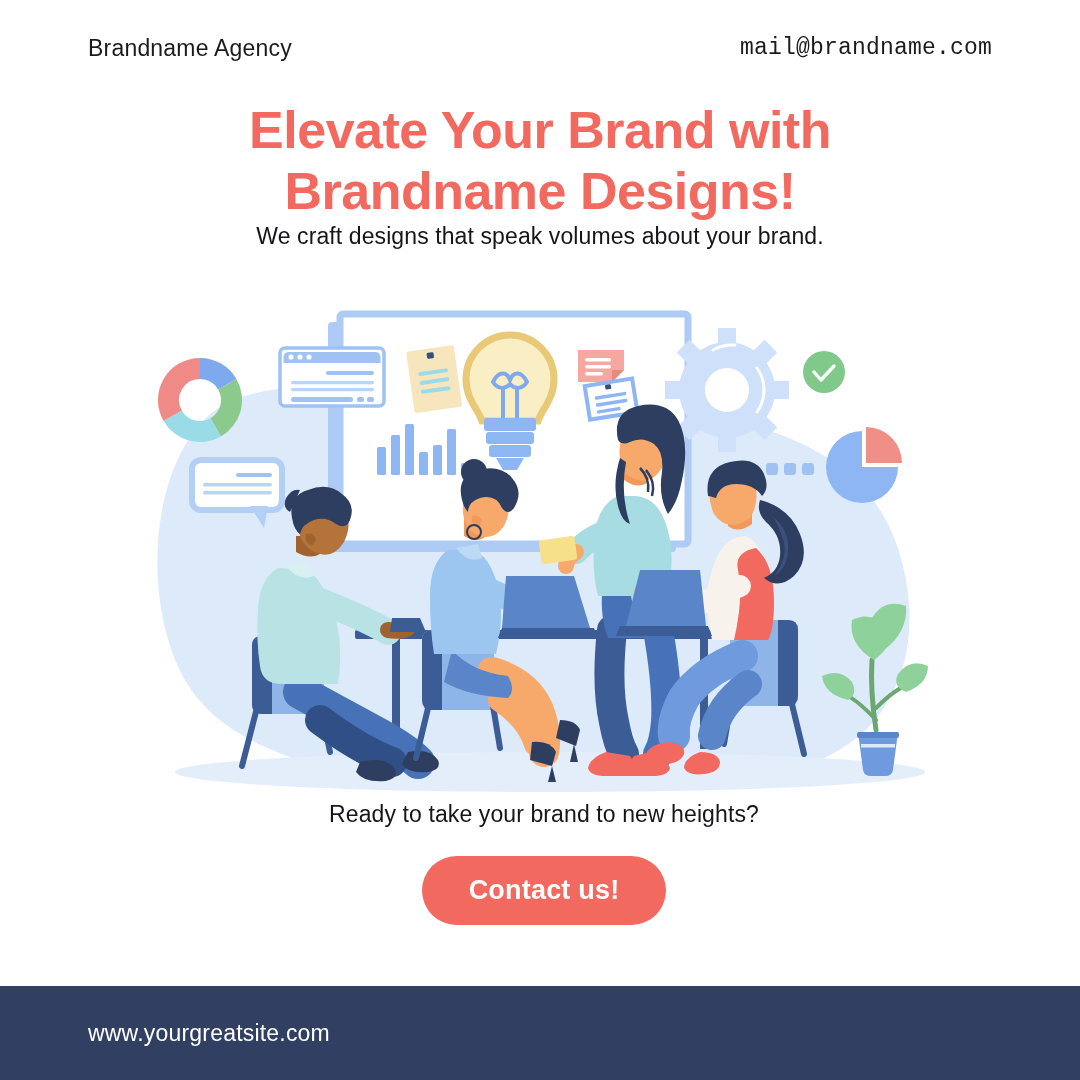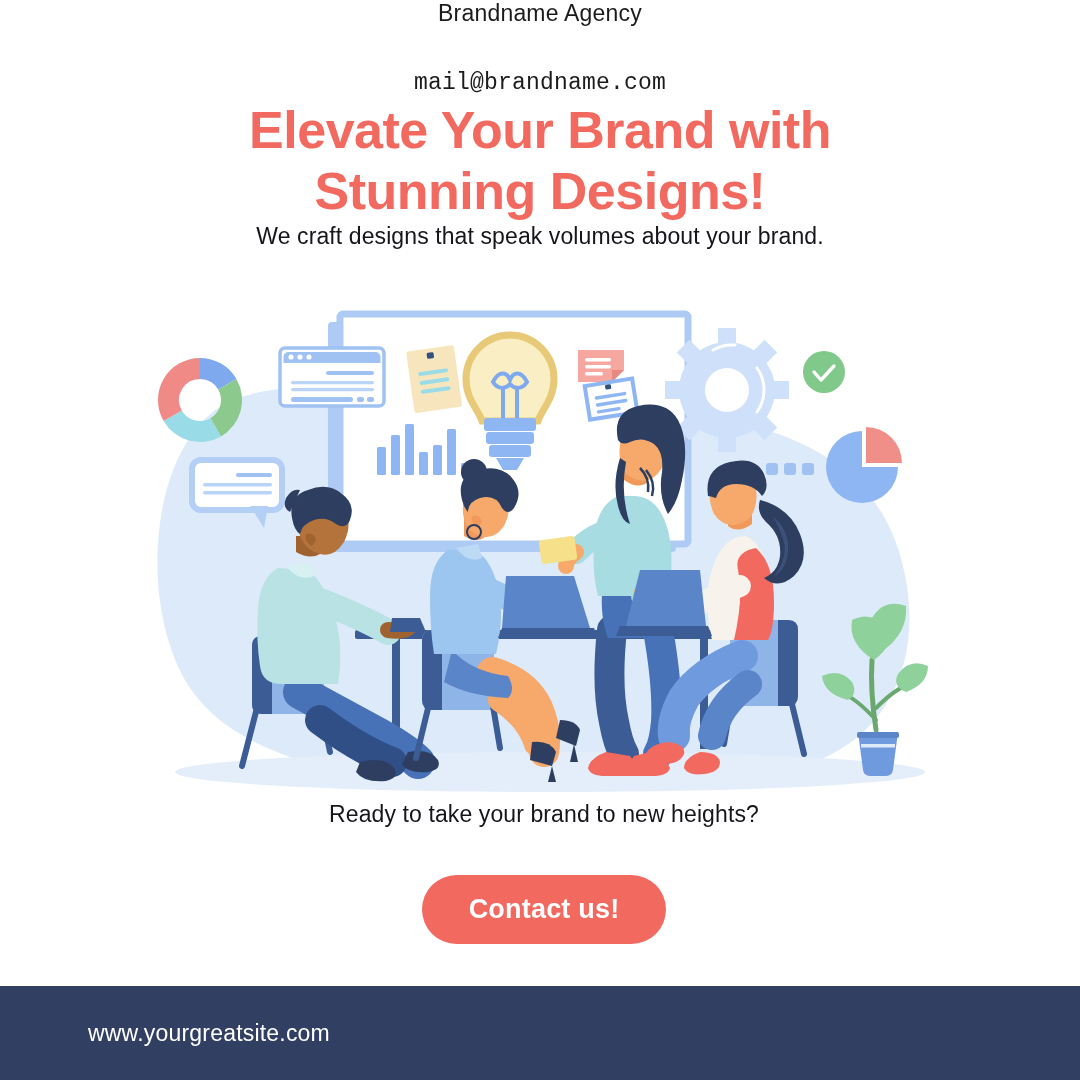--- a/index.html
+++ b/index.html
@@ -26,21 +26,20 @@
   
   .top-bar {
     position: absolute;
     top: 0; left: 0; right: 0;
     height: 96px;
     display: flex;
     align-items: center;
     justify-content: space-between;
     padding: 0 88px;
     box-sizing: border-box;
-    flex-direction: column;
   }
   .brand-name {
     font-size: 23px;
     color: #1b1b1b;
     letter-spacing: 0.2px;
   }
   .brand-mail {
     font-size: 23px;
     color: #1b1b1b;
     letter-spacing: 0.2px;
@@ -88,21 +87,21 @@
     text-align: center;
     padding-left: 8px;
   }
   .cta-question {
     font-size: 23px;
     color: #15151c;
     letter-spacing: 0.1px;
   }
   .cta-button {
     display: inline-block;
-    margin-top: 47px;
+    margin-top: 28px;
     background: #f2695f;
     color: #ffffff;
     border: none;
     border-radius: 40px;
     padding: 19px 47px;
     font-family: "Liberation Sans", sans-serif;
     font-size: 27px;
     font-weight: 800;
     letter-spacing: 0.2px;
     cursor: pointer;
@@ -132,21 +131,21 @@
 <div class="poster">
 
   <div class="top-bar">
     <div class="brand-name">Brandname Agency</div>
     <div class="brand-mail">mail@brandname.com</div>
   </div>
 
   <div class="headline-block">
     <h1 class="headline">
       <span class="line">Elevate Your Brand with</span>
-      <span class="line">Stunning Designs!</span>
+      <span class="line">Brandname Designs!</span>
     </h1>
     <div class="subhead">We craft designs that speak volumes about your brand.</div>
   </div>
 
   <div class="illustration-wrap">
     <svg width="1080" height="520" viewBox="0 0 1080 520" xmlns="http://www.w3.org/2000/svg">
 
       <g>
         <path d="M215 110 C 150 160, 140 300, 185 380 C 225 450, 330 480, 470 485
                  C 620 492, 760 490, 830 455 C 900 420, 925 340, 900 255

